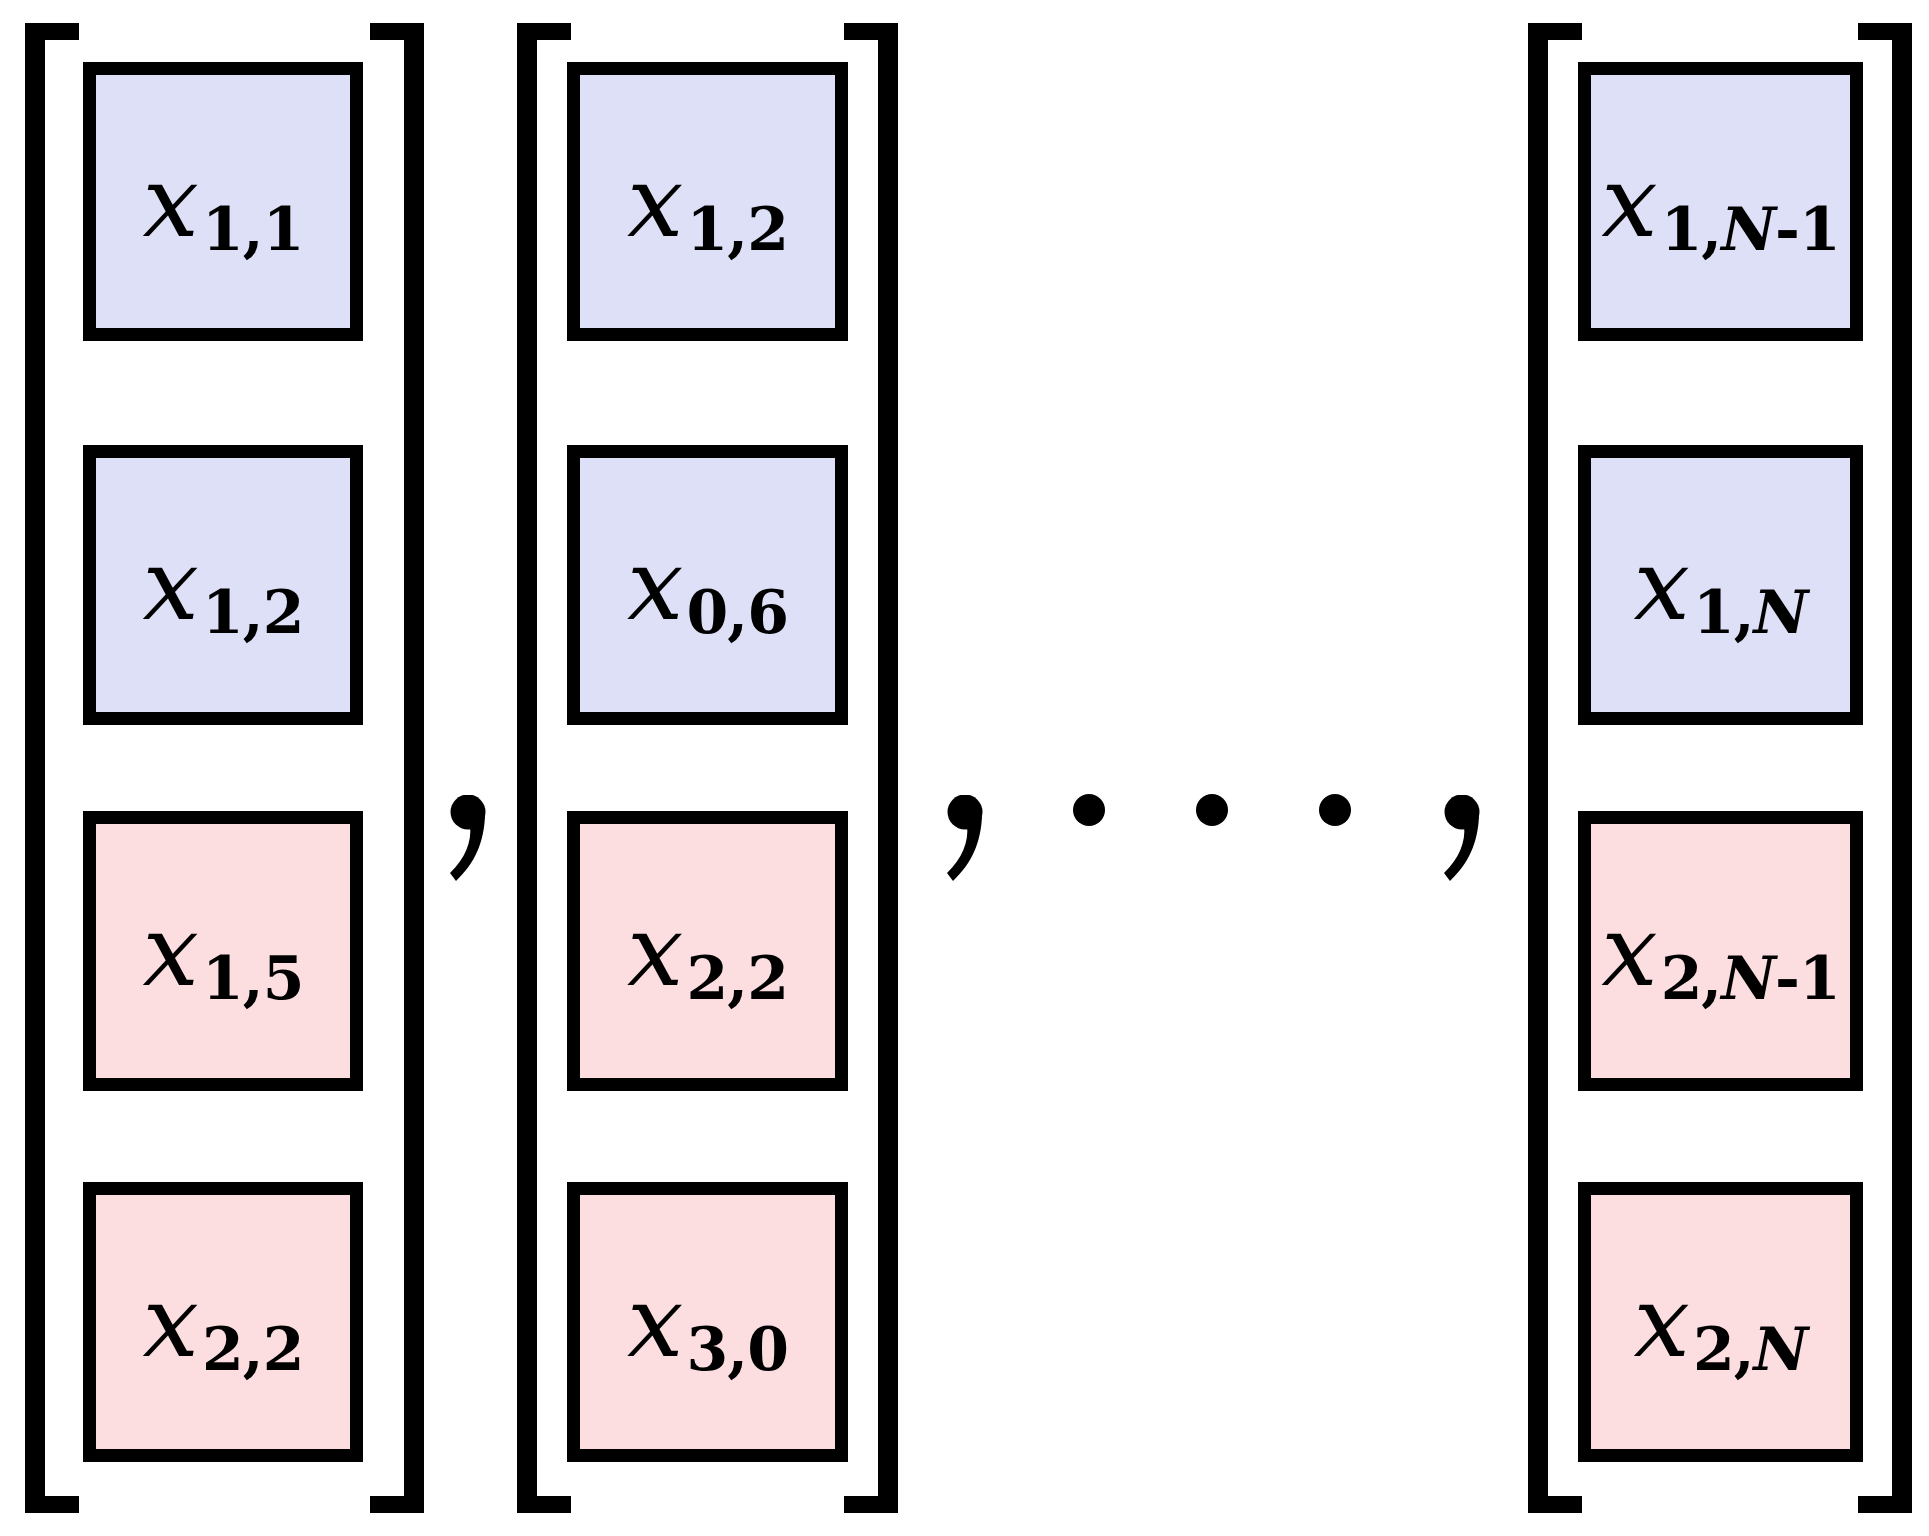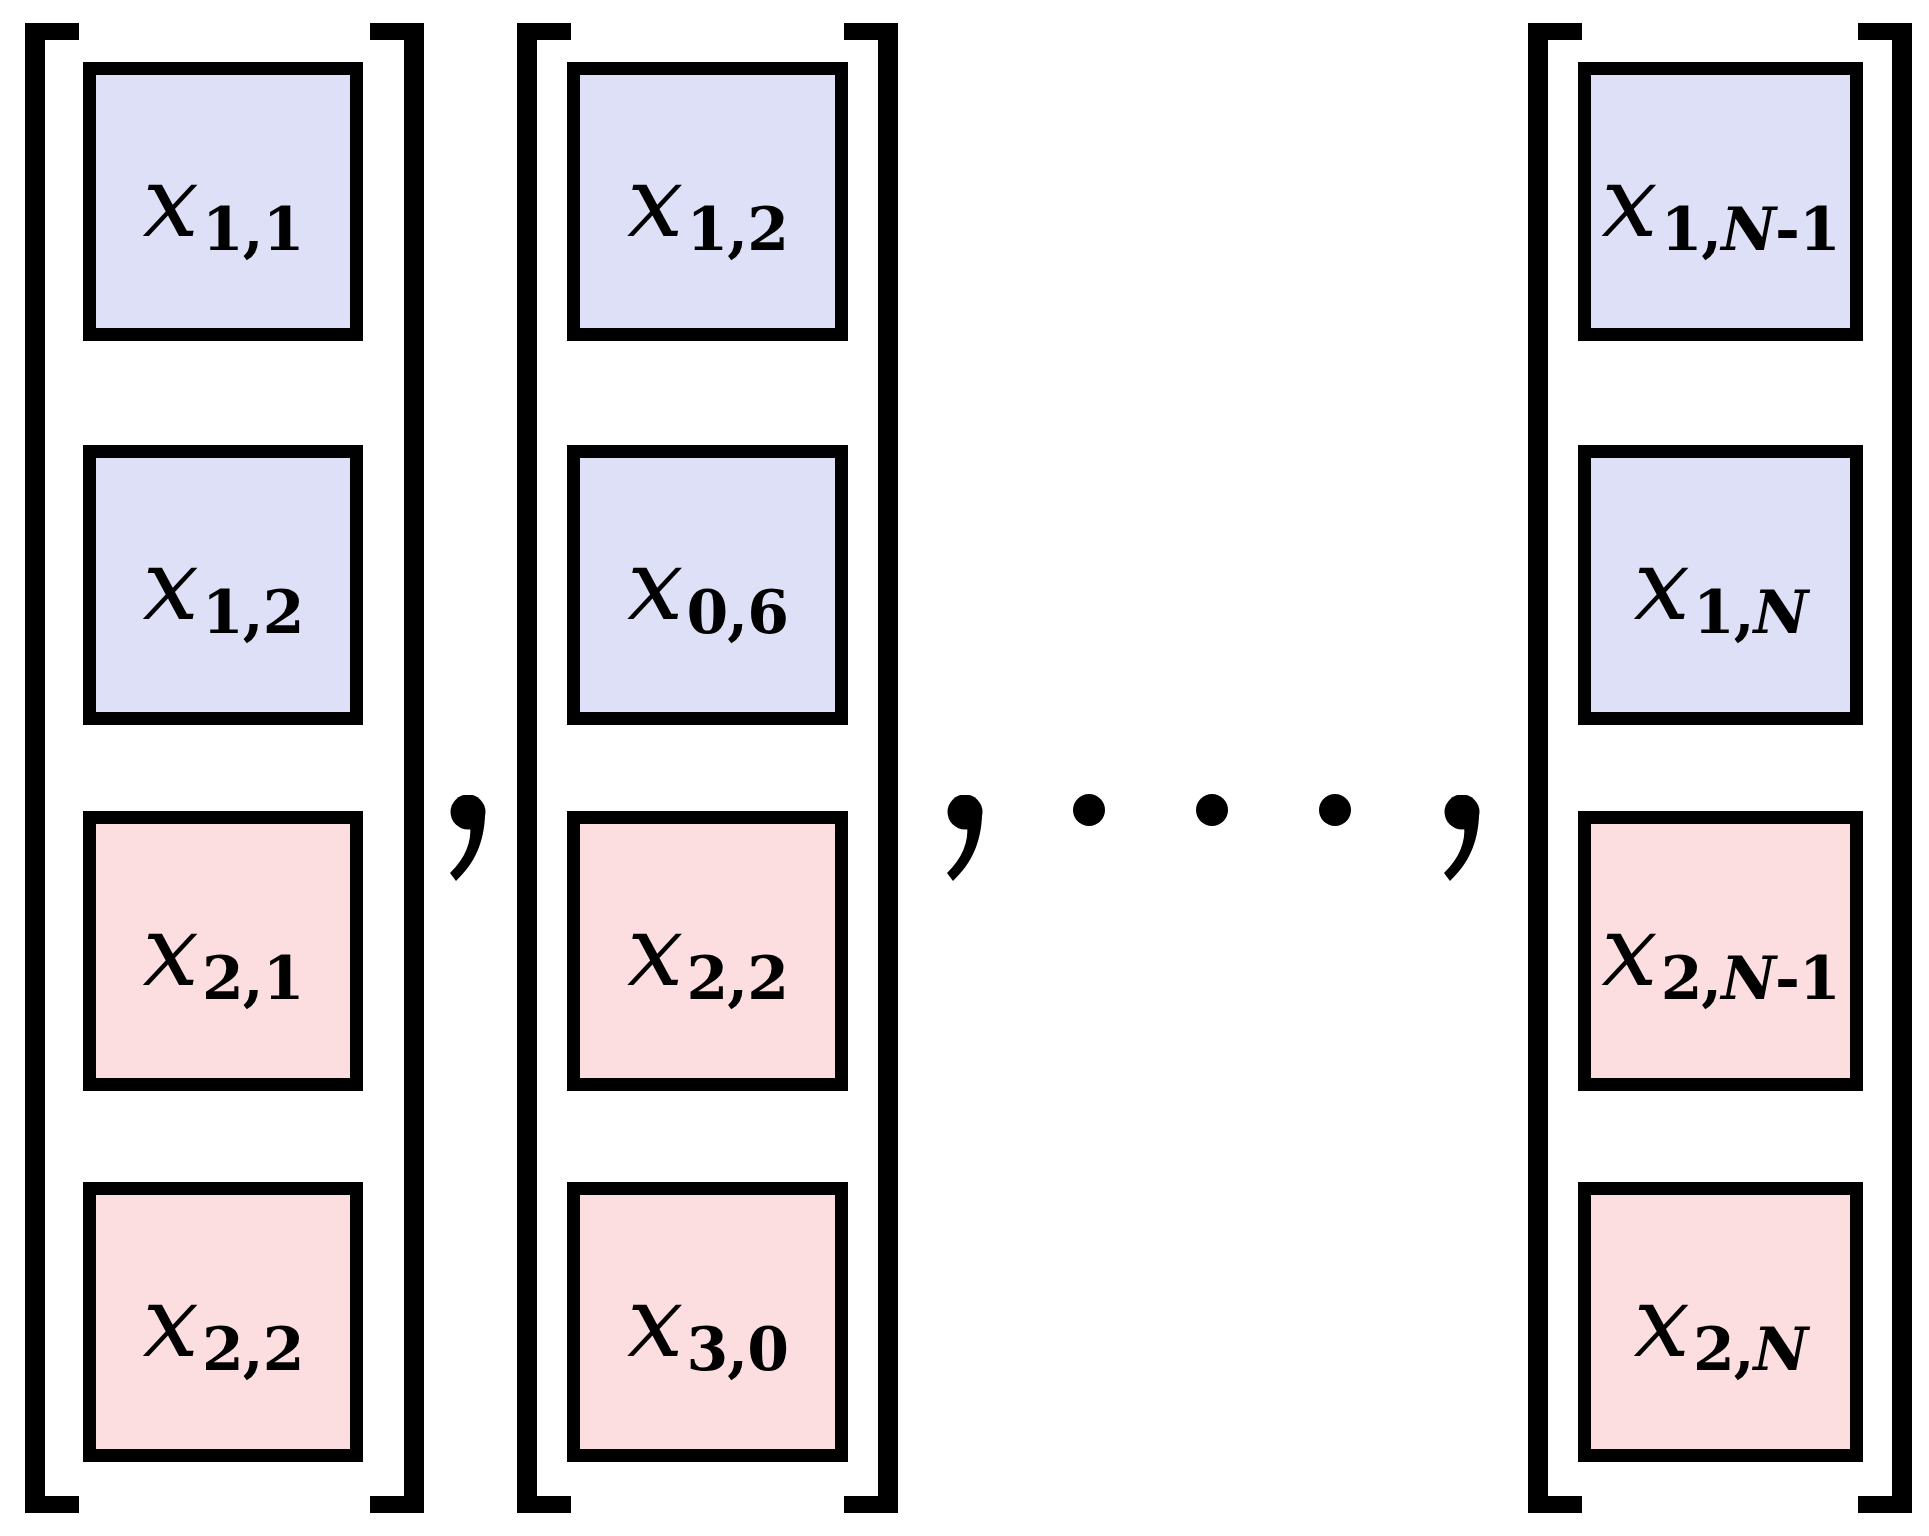--- a/index.html
+++ b/index.html
@@ -86,21 +86,21 @@
     </div>
     <div class="cell top col1 row2">
       <span class="var">
           <span class="base">x</span>
           <span class="sub">1,2</span>
         </span>
     </div>
     <div class="cell bottom col1 row3">
       <span class="var">
           <span class="base">x</span>
-          <span class="sub">2,1</span>
+          <span class="sub">1,5</span>
         </span>
     </div>
     <div class="cell bottom col1 row4">
       <span class="var">
           <span class="base">x</span>
           <span class="sub">2,2</span>
         </span>
     </div>
   </div>
 

